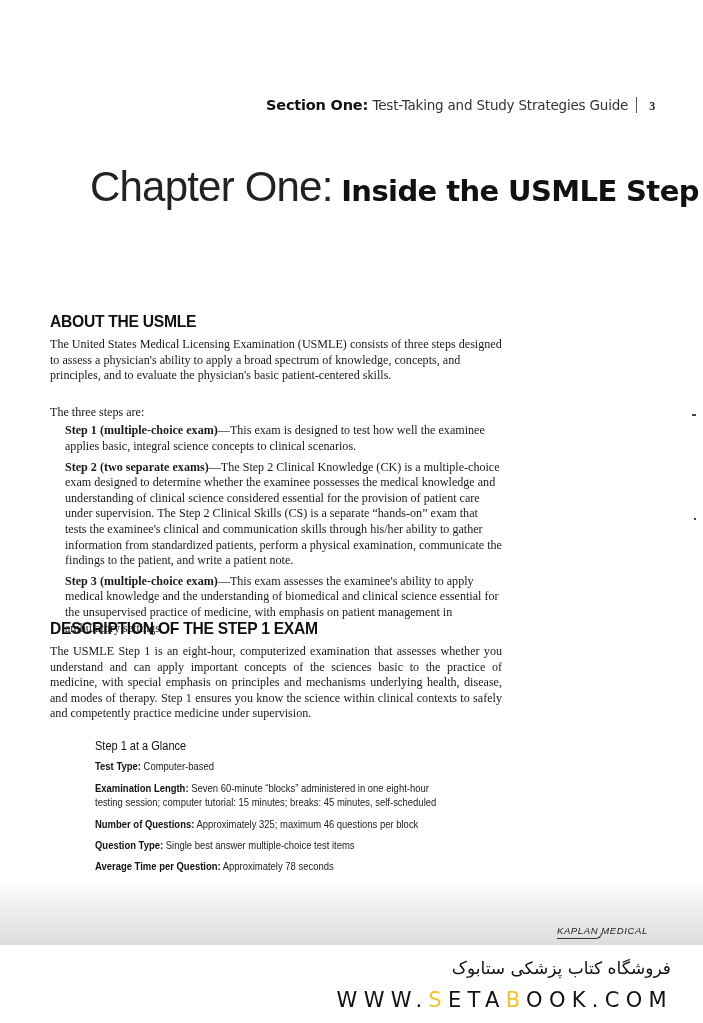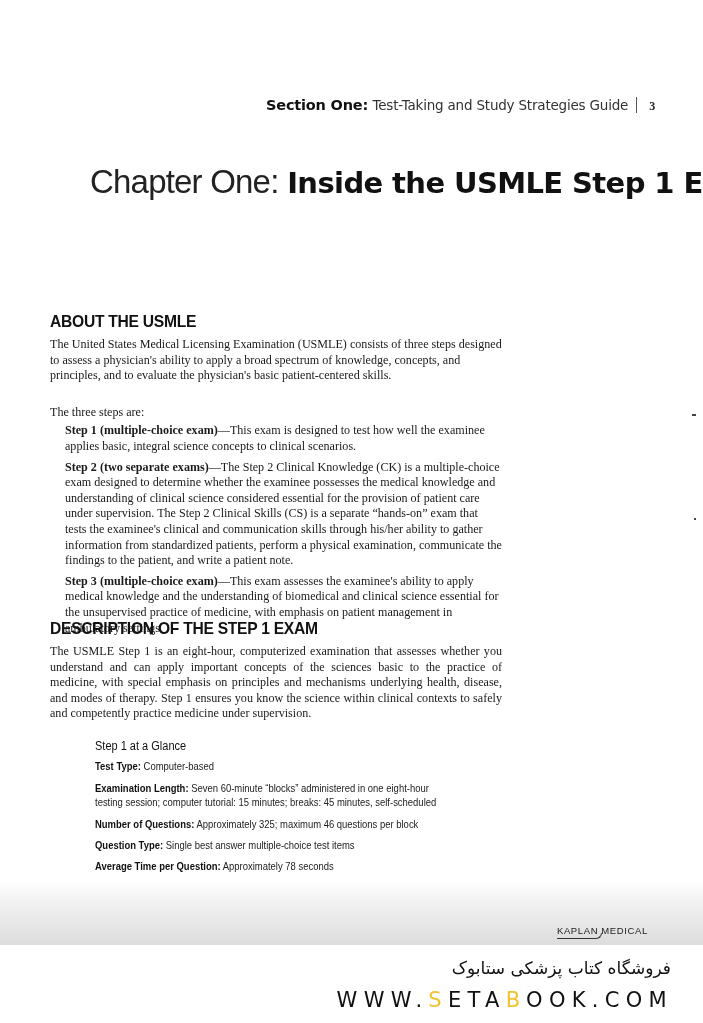--- a/index.html
+++ b/index.html
@@ -6,32 +6,32 @@
   body { width:703px; height:1023px; background:#ffffff; position:relative; overflow:hidden; font-family:"Liberation Serif", serif; color:#1a1a1a; }
   .page { position:absolute; left:0; top:0; width:703px; height:945px; background:#ffffff; }
   .page-shade { position:absolute; left:0; top:880px; width:703px; height:65px;
     background:linear-gradient(to bottom, #ffffff 0%, #eeeeee 45%, #dcdcdc 100%); }
   .running-head { position:absolute; top:97px; right:48px; font-family:"DejaVu Sans", sans-serif; font-size:14.5px; color:#222; white-space:nowrap; letter-spacing:-0.2px; }
   .running-head .sec { font-weight:bold; color:#111; }
   .running-head .sub { font-weight:normal; color:#333; font-size:13.5px;text-align:center; }
   .running-head .bar { display:inline-block; width:1px; height:16px; background:#555; vertical-align:-3px; margin:0 12px 0 8px; }
   .running-head .pnum { font-family:"Liberation Serif", serif; font-weight:bold; font-size:12px; }
   .chapter-title { position:absolute; top:163px; left:90px; font-family:"DejaVu Sans", sans-serif; font-size:29px; white-space:nowrap; letter-spacing:-0.6px; color:#111; }
-  .chapter-title .light { font-weight:normal; color:#222; font-family:"Liberation Sans", sans-serif; font-size:33px; letter-spacing:-0.8px; }
+  .chapter-title .light { font-weight:normal; color:#222; font-family:"Liberation Sans", sans-serif; font-size:42px; letter-spacing:-0.8px; }
   .chapter-title .bold { font-weight:bold; }
   .content { position:absolute; left:50px; width:452px; }
   h2.sec-head { margin:0; font-family:"Liberation Sans", sans-serif; font-weight:bold; font-size:17px; letter-spacing:-0.3px; color:#111; transform:scaleX(0.92); transform-origin:left; white-space:nowrap; }
   p { margin:0; font-size:12.1px; line-height:15.6px; color:#1a1a1a; }
   .indent { padding-left:15px; }
   .step { margin-top:5px; }
   .glance { position:absolute; left:95px; width:380px; font-family:"Liberation Sans", sans-serif; }
   .glance .g-title { font-size:12.5px; color:#111; transform:scaleX(0.88); transform-origin:left; white-space:nowrap; }
   .glance .g-row { font-size:11px; line-height:14px; color:#222; transform:scaleX(0.86); transform-origin:left; width:440px; }
   .glance .g-row b { color:#111; }
-  .kaplan { position:absolute; left:557px; top:925px; font-family:"Liberation Sans", sans-serif; font-size:9.5px; letter-spacing:0.6px; color:#222; white-space:nowrap; }
+  .kaplan { position:absolute; left:557px; top:925px; font-family:"Liberation Sans", sans-serif; font-size:9.5px; letter-spacing:0.6px; color:#222; white-space:nowrap;font-style:italic; }
   .kaplan .k { position:relative; display:inline-block; }
   .kaplan .k::after { content:""; position:absolute; left:0; right:-4px; bottom:-3px; height:5px; border-bottom:1px solid #333; border-right:1px solid #333; border-radius:0 0 10px 0; }
   .footer { position:absolute; left:0; top:945px; width:703px; height:78px; background:#ffffff; }
   .fa-title { position:absolute; right:32px; top:958px; font-family:"DejaVu Sans", sans-serif; font-size:17px; color:#111; direction:rtl; }
   .url { position:absolute; right:30px; top:988px; font-family:"DejaVu Sans", sans-serif; font-size:21px; letter-spacing:6.3px; color:#111; white-space:nowrap; }
   .url .hl { color:#f2c230; }
   .mark { position:absolute; width:4px; height:2px; background:#444; }
 </style>
 </head>
 <body>

